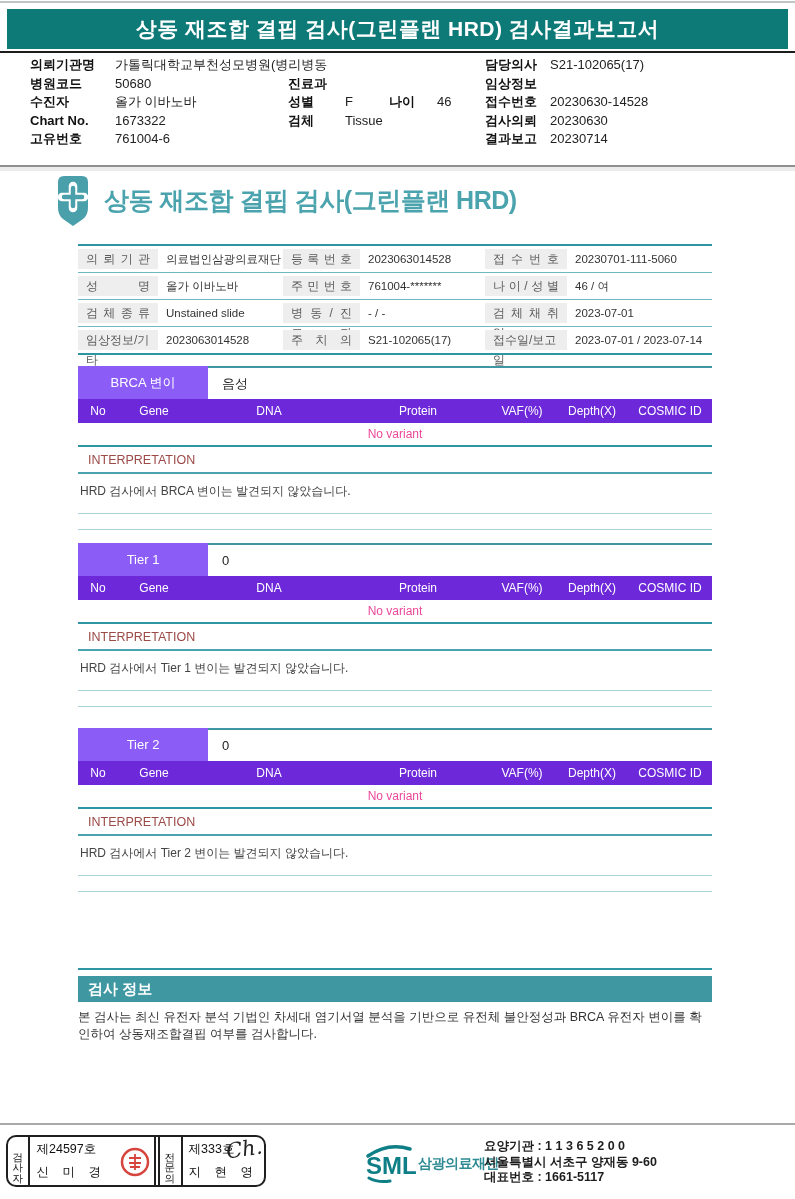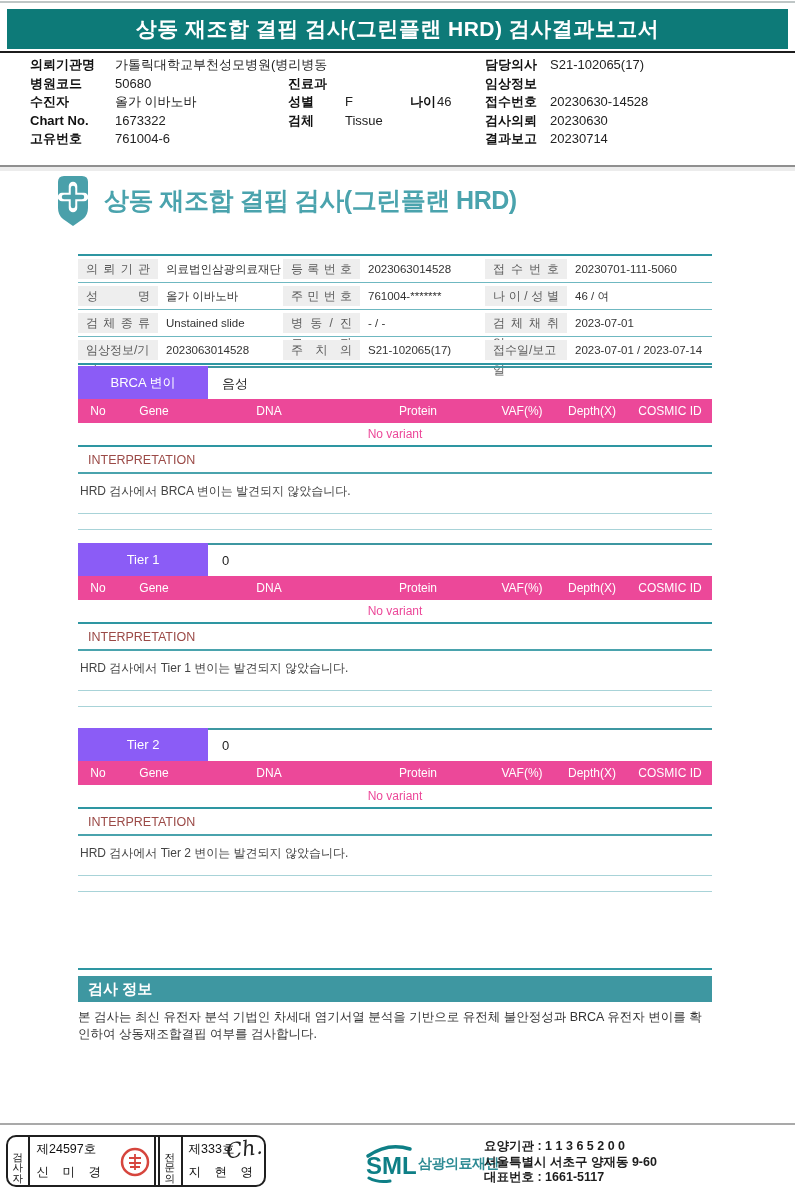--- a/index.html
+++ b/index.html
@@ -14,42 +14,42 @@
   .header-bar{top:9px;left:7px;width:781px;height:40px;background:#0d7a78;
     color:#fff;font-size:21px;font-weight:bold;display:flex;align-items:center;justify-content:center;letter-spacing:0.5px;}
   .header-underline{top:51px;left:0;width:795px;height:2px;background:#1c1c1c;}
   
   .patient-block{top:56px;left:30px;width:745px;}
   .p-row{position:relative;height:18.6px;font-size:13px;line-height:18.6px;}
   .p-row span{position:absolute;white-space:nowrap;}
   .p-lab{font-weight:bold;color:#111;}
   .p-val{color:#222;}
   .x0{left:0;} .x1{left:85px;} .x2{left:258px;text-align:center;} .x3{left:315px;}
-  .x4{left:380px;} .x5{left:407px;} .x6{left:455px;} .x7{left:520px;}
+  .x4{left:359px;} .x5{left:407px;} .x6{left:455px;} .x7{left:520px;}
   
   .sep-gray{top:165px;left:0;width:795px;height:2px;background:#8f8f8f;}
   .sep-gray2{top:167px;left:0;width:795px;height:4px;background:#ececec;}
   
   .badge{top:175px;left:57px;}
   .main-title{top:184px;left:104px;font-size:25px;font-weight:bold;color:#4aa3ad;letter-spacing:-0.5px;}
   
-  .info-table{top:254px;left:78px;width:634px;border-top:2px solid #2e96a2;border-bottom:1px solid #2e96a2;font-size:12px;}
+  .info-table{top:244px;left:78px;width:634px;border-top:2px solid #2e96a2;border-bottom:1px solid #2e96a2;font-size:12px;}
   .it-row{display:flex;height:26px;align-items:center;border-bottom:1px solid #6fb8c1;}
   .it-row:last-child{border-bottom:1px solid #2e96a2;}
   .it-lab{background:#eeeeee;color:#5a5a5a;height:20px;line-height:20px;padding:0 8px;box-sizing:border-box;
     text-align:justify;text-align-last:justify;}
   .it-val{padding-left:8px;box-sizing:border-box;color:#333;font-size:11.5px;white-space:nowrap;}
   .il1{width:80px;} .iv1{width:125px;} .il2{width:77px;} .iv2{width:125px;} .il3{width:82px;} .iv3{width:145px;}
   
   .vsection{left:78px;width:634px;}
   .v-brca{top:366px;} .v-tier1{top:543px;} .v-tier2{top:728px;}
   .vlabel-row{display:flex;height:33px;}
   .vlabel{width:130px;background:#8b5cf6;color:#fff;font-size:13px;display:flex;align-items:center;justify-content:center;}
   .vresult-wrap{flex:1;border-top:2px solid #3e97a1;display:flex;align-items:center;padding-left:14px;font-size:13px;color:#222;box-sizing:border-box;}
-  .vheader{height:24px;background:#ec4899;color:#fff;display:flex;align-items:center;font-size:12px;}
+  .vheader{height:24px;background:#6d28d9;color:#fff;display:flex;align-items:center;font-size:12px;}
   .vheader span{text-align:center;}
   .c0{width:40px;} .c1{width:72px;} .c2{width:158px;} .c3{width:140px;} .c4{width:68px;} .c5{width:72px;} .c6{width:84px;}
   .vbody{height:22px;line-height:22px;text-align:center;font-size:12px;color:#ec4899;border-bottom:2px solid #2e96a2;}
   .interp-title{margin-top:2px;height:23px;line-height:23px;padding-left:10px;color:#9b4a47;font-size:12.5px;border-bottom:2px solid #4aa3ad;}
   .interp-body{padding:9px 2px 13px;font-size:12px;color:#444;border-bottom:1px solid #a8d3d8;}
   .interp-blank{height:15px;border-bottom:1px solid #a8d3d8;}
   
   .test-info{top:968px;left:78px;width:634px;}
   .ti-topline{height:2px;background:#2e96a2;}
   .ti-bar{margin-top:6px;height:26px;background:#3e97a1;color:#fff;font-size:15px;font-weight:bold;line-height:26px;padding-left:10px;box-sizing:border-box;}

